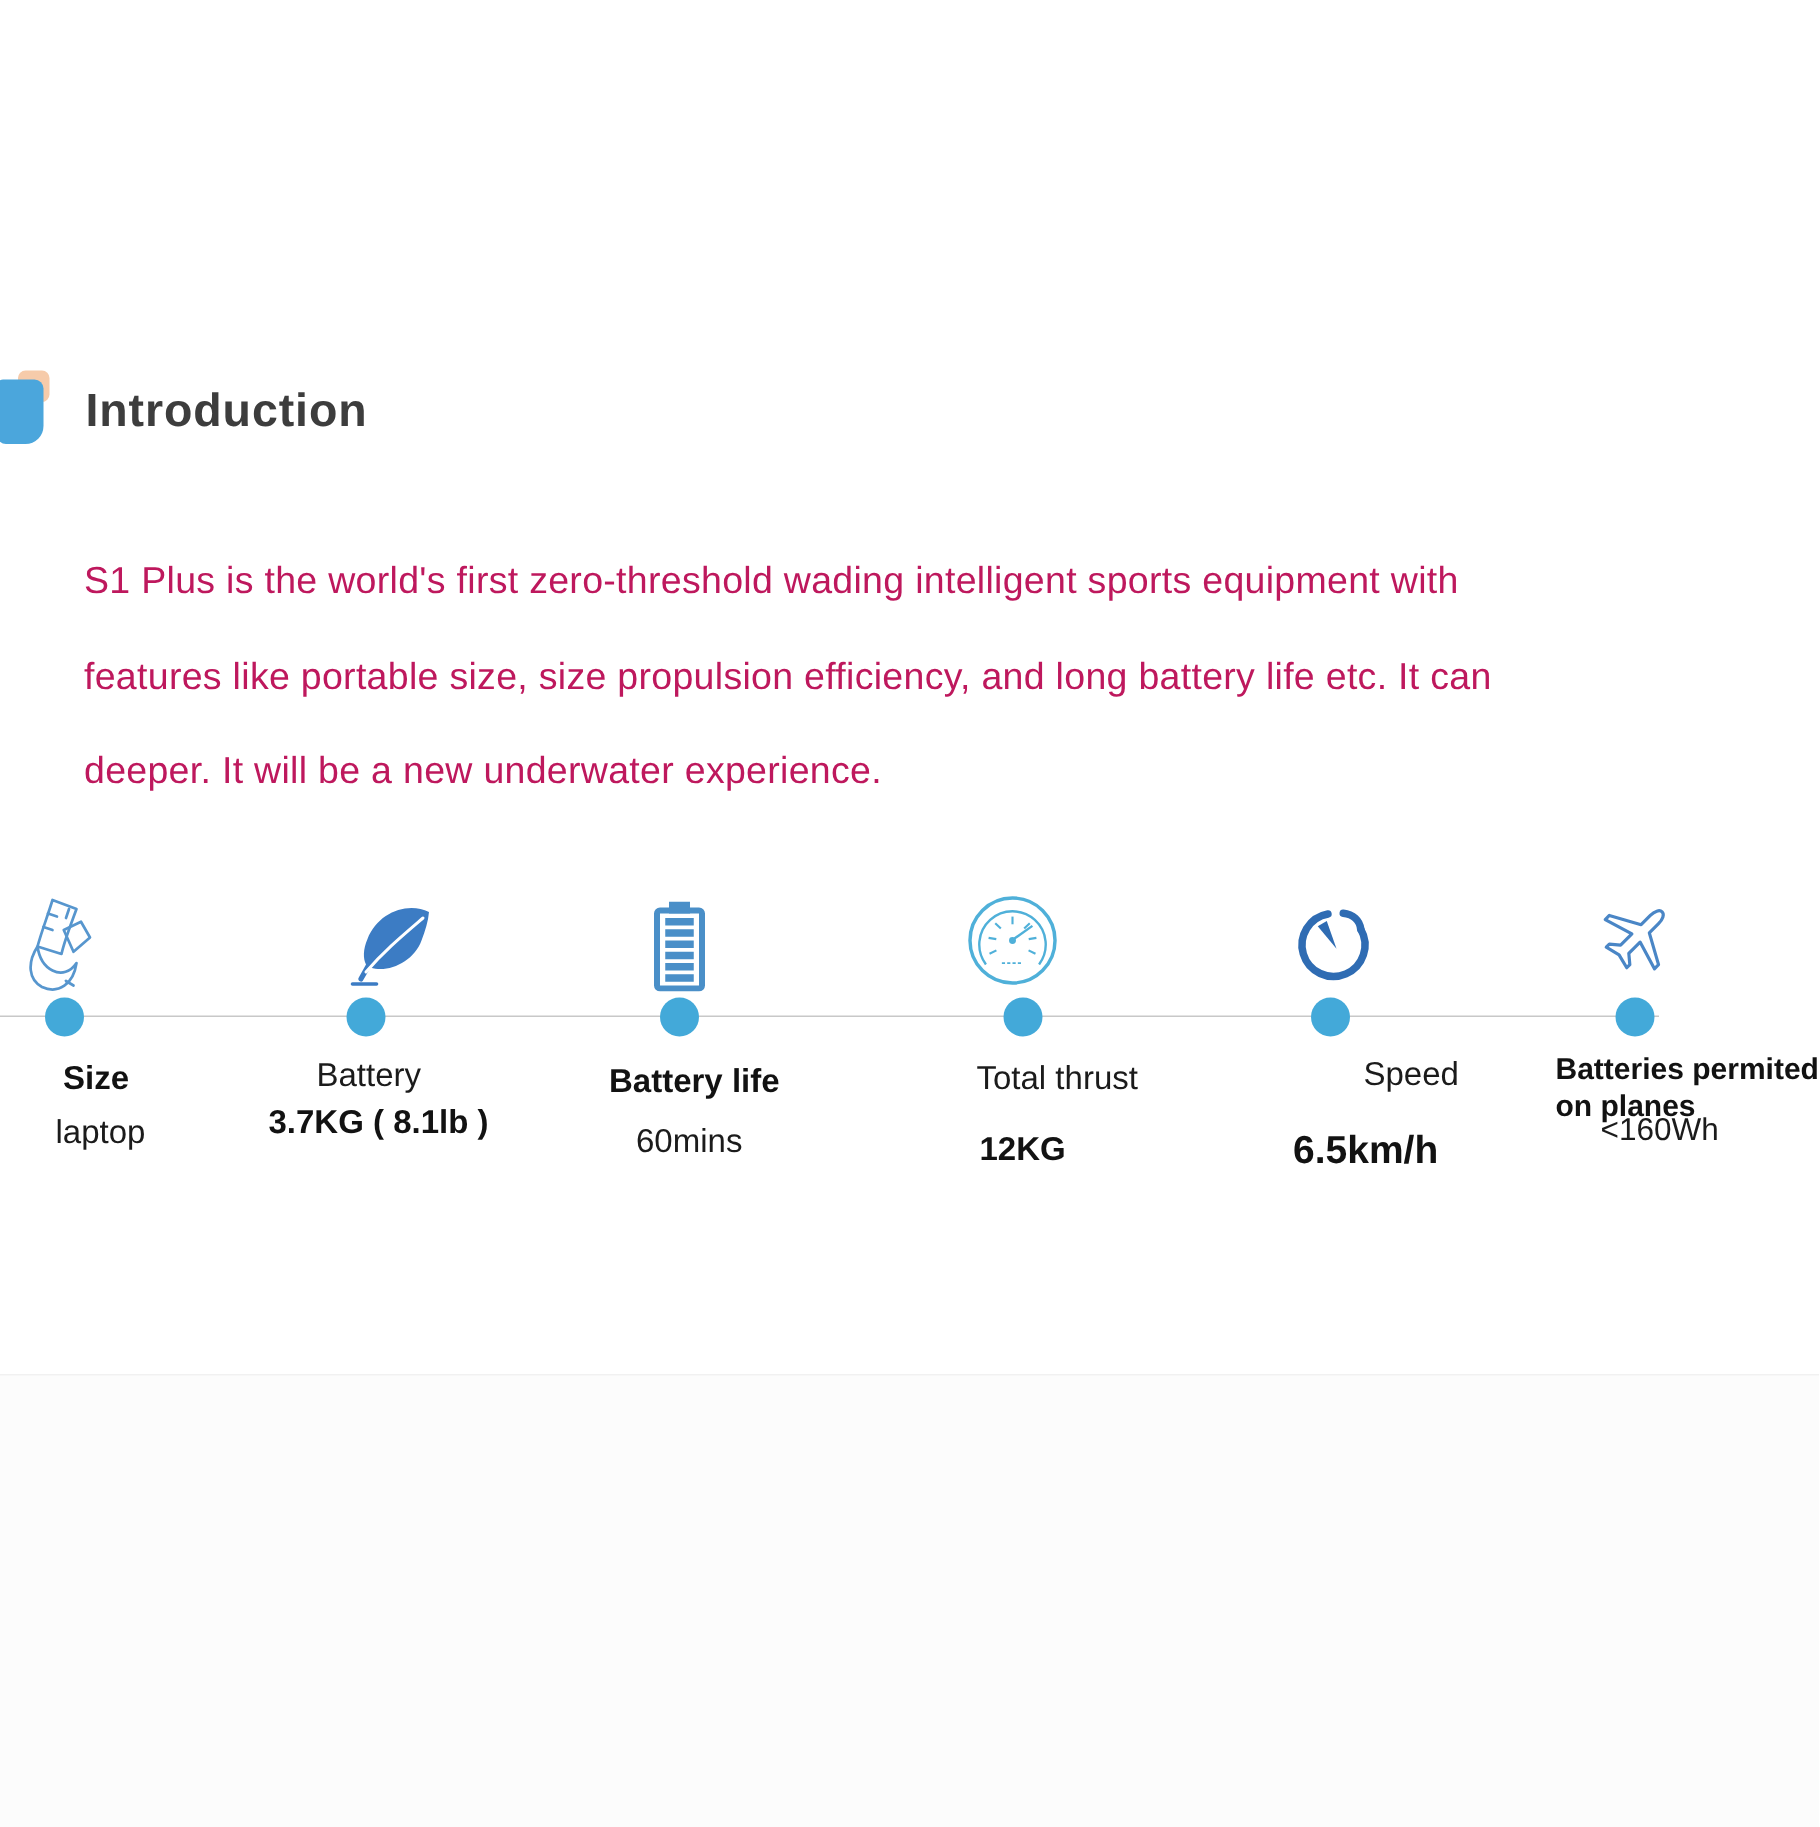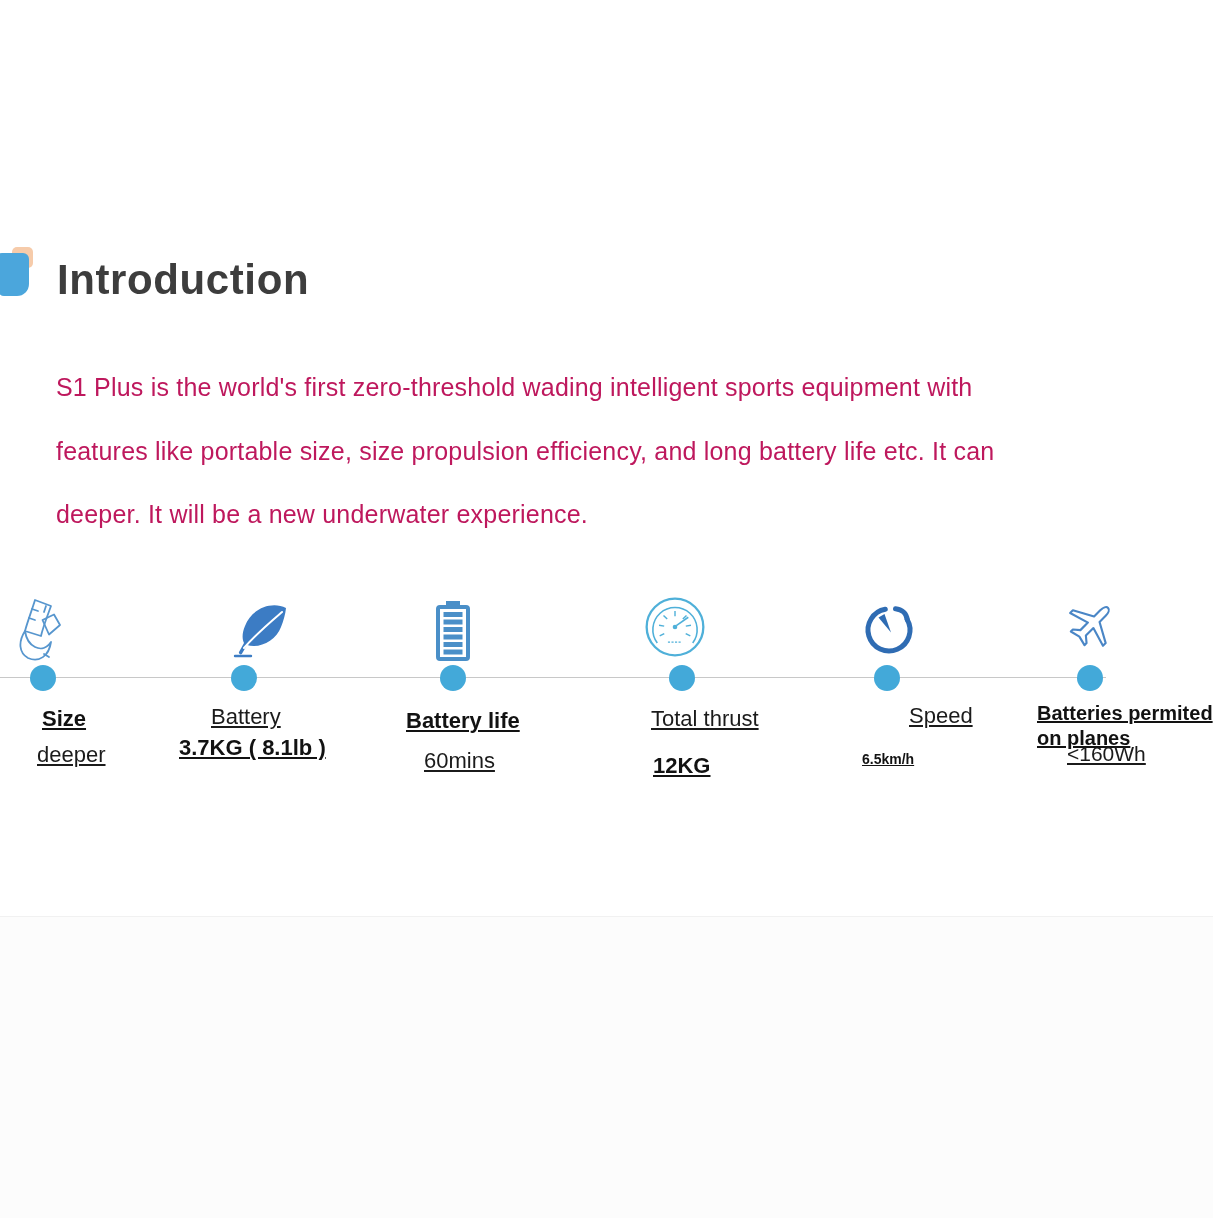--- a/index.html
+++ b/index.html
@@ -21,21 +21,21 @@
     background: #f6cbaa;
   }
   .accent-blue {
     position: absolute; left: -2px; top: 253px;
     width: 31px; height: 43px;
     border-radius: 4px 6px 12px 6px;
     background: #4ba6dc;
   }
   .page-title {
     position: absolute; left: 57px; top: 256px;
-    font-size: 42px; font-weight: 600; color: #3d3d3d;
+    font-size: 31px; font-weight: 600; color: #3d3d3d;
     letter-spacing: 0.6px;
   }
 
   
   .intro {
     position: absolute; left: 56px; top: 356px;
     width: 1030px;
     font-size: 25px; color: #be185d;
     letter-spacing: 0.2px;
   }
@@ -61,33 +61,33 @@
   .dot.d6 { left: 1077px; }
 
   .ticon { position: absolute; }
   .i1 { left: 8px;    top: 596px; }
   .i2 { left: 232px;  top: 600px; }
   .i3 { left: 435px;  top: 601px; }
   .i4 { left: 644px;  top: 596px; }
   .i5 { left: 862px;  top: 598px; }
   .i6 { left: 1062px; top: 596px; }
 
-  .t-label, .t-value { position: absolute; white-space: nowrap; color: #1b1b1b; text-decoration: underline; }
+  .t-label, .t-value { position: absolute; white-space: nowrap; color: #1b1b1b; }
   .bold { font-weight: 700; color: #121212; }
 
   .l1 { left: 42px;   top: 706px; font-size: 22px; }
   .v1 { left: 37px;   top: 742px; font-size: 22px; }
   .l2 { left: 211px;  top: 704px; font-size: 22px; }
   .v2 { left: 179px;  top: 735px; font-size: 22px; }
   .l3 { left: 406px;  top: 708px; font-size: 22px; }
   .v3 { left: 424px;  top: 748px; font-size: 22px; }
   .l4 { left: 651px;  top: 706px; font-size: 22px; }
   .v4 { left: 653px;  top: 753px; font-size: 22px; text-align: right; }
   .l5 { left: 869px;  top: 703px; font-size: 22px; margin-left: 40px; }
-  .v5 { left: 862px;  top: 751px; font-size: 14px; }
+  .v5 { left: 862px;  top: 751px; font-size: 26px; }
   .l6 { left: 1037px; top: 701px; font-size: 20px; width: 182px;
         line-height: 25px; white-space: normal; }
   .v6 { left: 1067px; top: 742px; font-size: 21px; }
 
   
   .bottom-band {
     position: absolute; left: 0; top: 916px;
     width: 1213px; height: 302px;
     background: #fcfcfc; border-top: 1px solid #f1f1f1;
   }
@@ -177,21 +177,21 @@
 
   <span class="ticon i6">
     <svg width="58" height="58" viewBox="0 0 60 60" fill="none" stroke="#4a86c6" stroke-width="2.2" stroke-linejoin="round">
       <g transform="rotate(45 30 30)">
         <path d="M30 5 C32.5 5 34 8.5 34 12.5 L34 21.5 L54 32.5 L54 36.5 L34 30.5 L34 41.5 L40 46.5 L40 49.5 L30 47 L20 49.5 L20 46.5 L26 41.5 L26 30.5 L6 36.5 L6 32.5 L26 21.5 L26 12.5 C26 8.5 27.5 5 30 5 Z"></path>
       </g>
     </svg>
   </span>
 
   <div class="t-label l1 bold">Size</div>
-  <div class="t-value v1">deeper</div>
+  <div class="t-value v1">laptop</div>
 
   <div class="t-label l2">Battery</div>
   <div class="t-value v2 bold">3.7KG ( 8.1lb )</div>
 
   <div class="t-label l3 bold">Battery life</div>
   <div class="t-value v3">60mins</div>
 
   <div class="t-label l4">Total thrust</div>
   <div class="t-value v4 bold">12KG</div>
 

